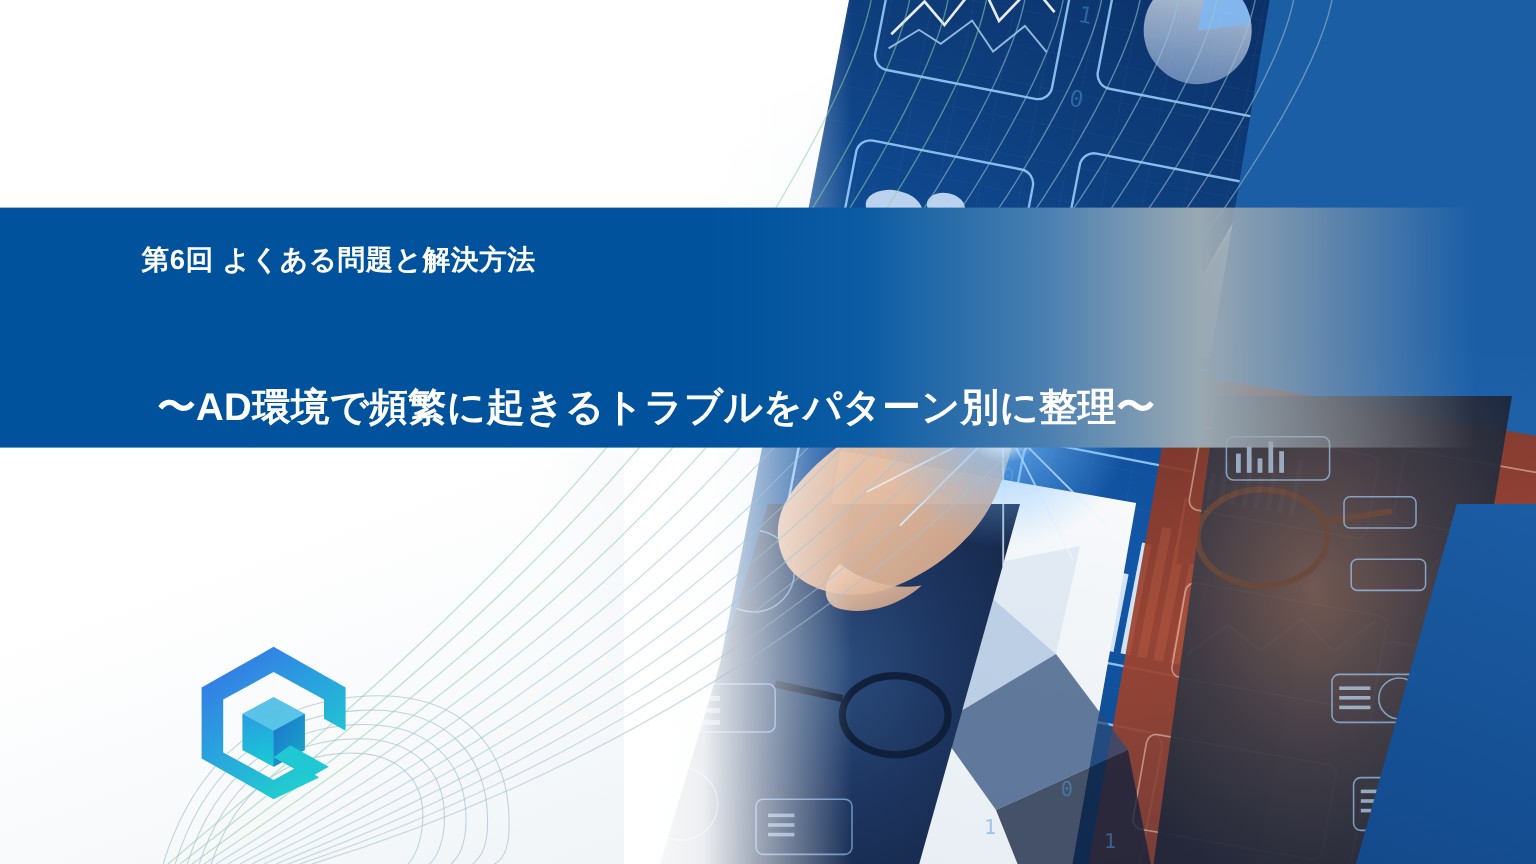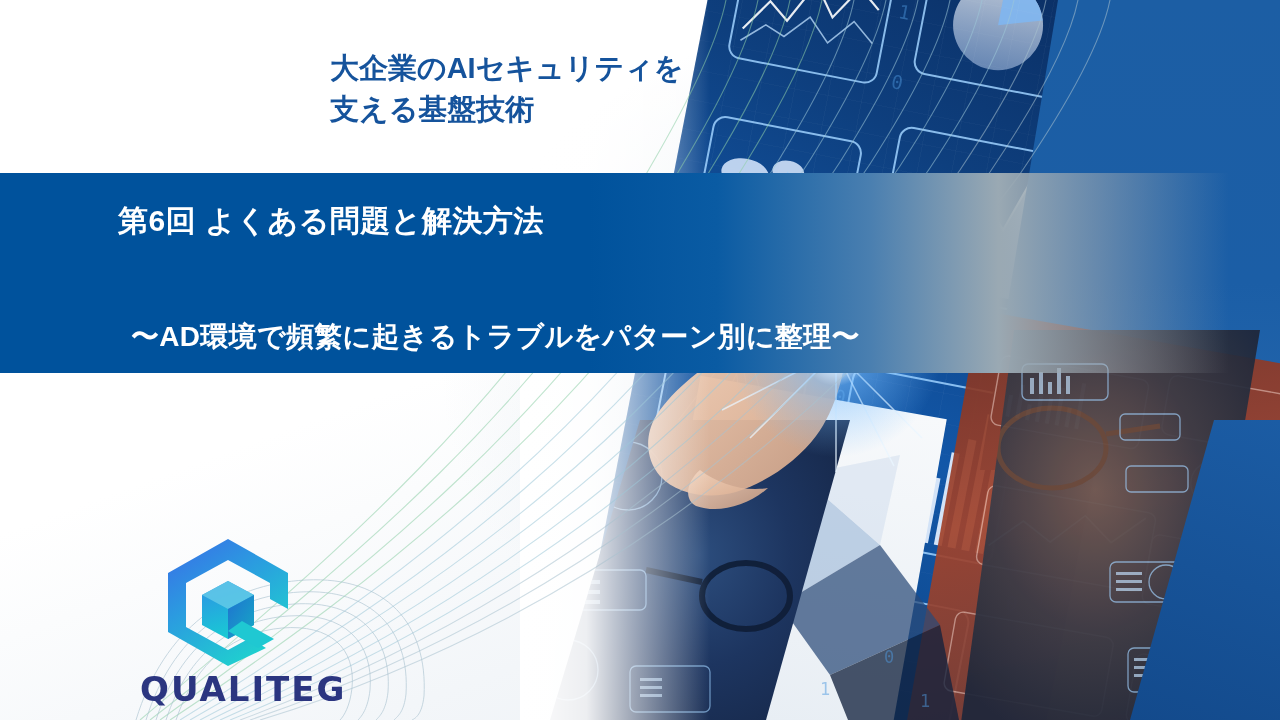--- a/index.html
+++ b/index.html
@@ -132,30 +132,30 @@
     position: absolute;
     left: 0; top: 173px; width: 100%; height: 200px;
     background: linear-gradient(90deg,
         #00529c 0%, #00529c 46%, #0a5ba3 56%,
         #4a7fb0 68%, #9aa9b3 78%, rgba(160,170,178,.55) 86%, rgba(170,178,186,0) 96%);
   }
 
   .band-title {
     position: absolute;
     left: 118px; top: 201px;
-    font-size: 30px;
+    font-size: 23px;
     font-weight: 700;
     color: #ffffff;
     letter-spacing: .5px;
     white-space: nowrap;
   }
   .band-sub {
     position: absolute;
     left: 131px; top: 318px;
-    font-size: 28px;
+    font-size: 32px;
     font-weight: 700;
     color: #ffffff;
     letter-spacing: .3px;
     white-space: nowrap;
   }
 
   
   .ad-mark {
     position: absolute;
     left: 132px; top: 23px;
@@ -450,24 +450,20 @@
         <path d="M176 720 C 196 660, 236 632, 282 628 C 330 624, 356 648, 352 688 C 350 706, 344 716, 340 720"></path>
         <path d="M166 720 C 188 652, 234 620, 288 616 C 344 612, 374 642, 370 690 C 368 708, 362 716, 358 720"></path>
         <path d="M156 720 C 180 644, 232 608, 294 604 C 358 600, 392 636, 388 692 C 386 710, 380 716, 376 720"></path>
         <path d="M146 720 C 172 636, 230 596, 300 592 C 372 588, 410 630, 406 694 C 404 712, 398 716, 394 720"></path>
         <path d="M136 720 C 164 628, 228 584, 306 580 C 386 576, 428 624, 424 696 C 422 714, 416 718, 412 720"></path>
       </g>
     </svg>
   </div>
 
 
-  <div class="header-lines">
-    <div>大企業のAIセキュリティを</div>
-    <div>支える基盤技術</div>
-  </div>
 
   <div class="band"></div>
   <div class="band-title">第6回 よくある問題と解決方法</div>
   <div class="band-sub">〜AD環境で頻繁に起きるトラブルをパターン別に整理〜</div>
 
   <div class="logo">
     <div class="logo-mark">
       <svg viewBox="0 0 140 135">
         <defs>
           <linearGradient id="hexGrad" x1="0" y1="0" x2="0.65" y2="1">
@@ -487,16 +483,15 @@
 
         <path d="M70 4 L130 38 L130 74 L112 64 L112 48 L70 25 L28 48 L28 92 L70 115 L92 103 L108 113 L70 131 L10 97 L10 38 Z" fill="url(#hexGrad)"></path>
 
         <path d="M70 46 L96 60 L96 90 L70 104 L44 90 L44 60 Z" fill="url(#cubeGrad)"></path>
         <path d="M70 46 L96 60 L70 74 L44 60 Z" fill="#63C9E8" opacity=".85"></path>
         <path d="M70 74 L96 60 L96 90 L70 104 Z" fill="url(#cubeGradDark)" opacity=".95"></path>
 
         <path d="M84 86 L116 104 L100 113 L70 96 Z" fill="#1FC8D2"></path>
       </svg>
     </div>
-    <div class="logo-word">QUALITEG</div>
   </div>
 
 </div>
 
 </body></html>

